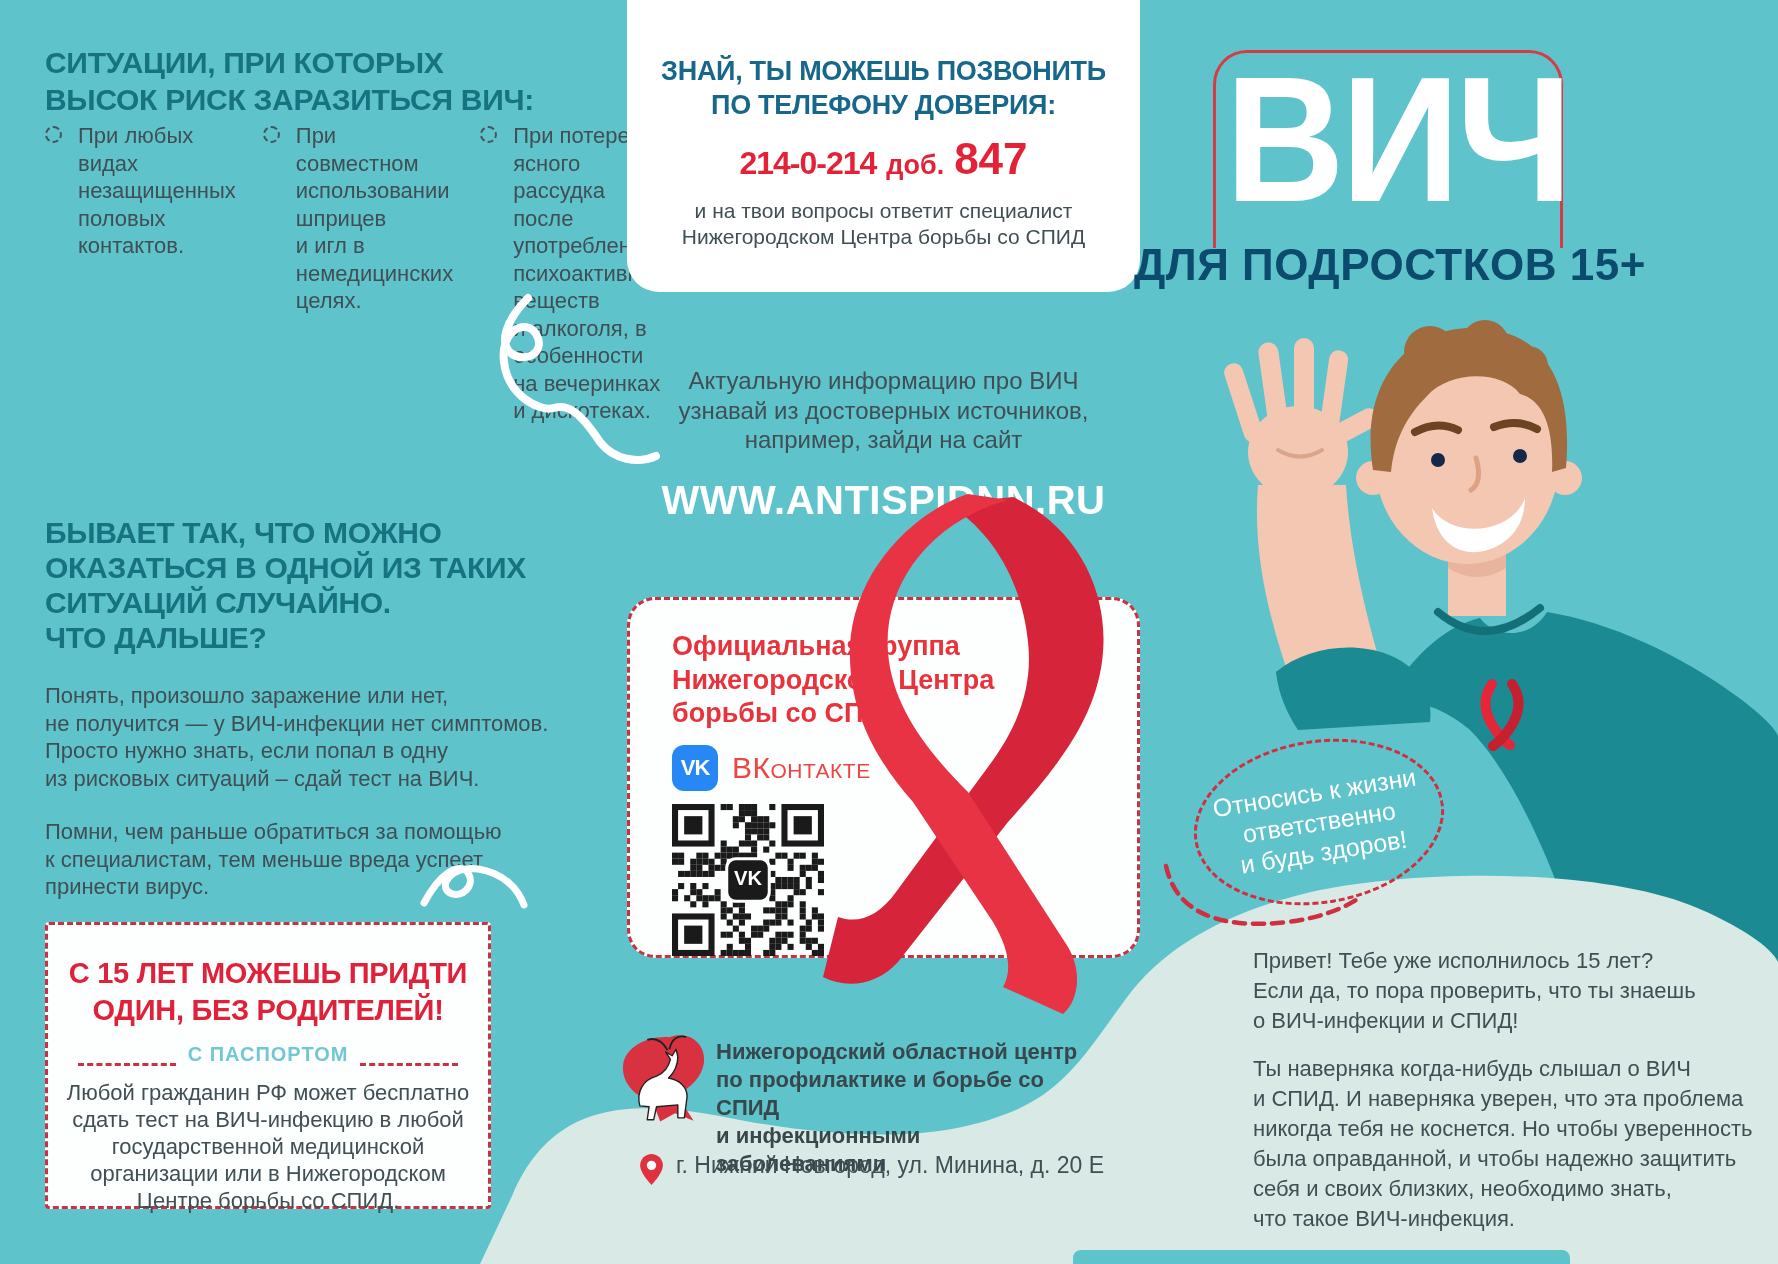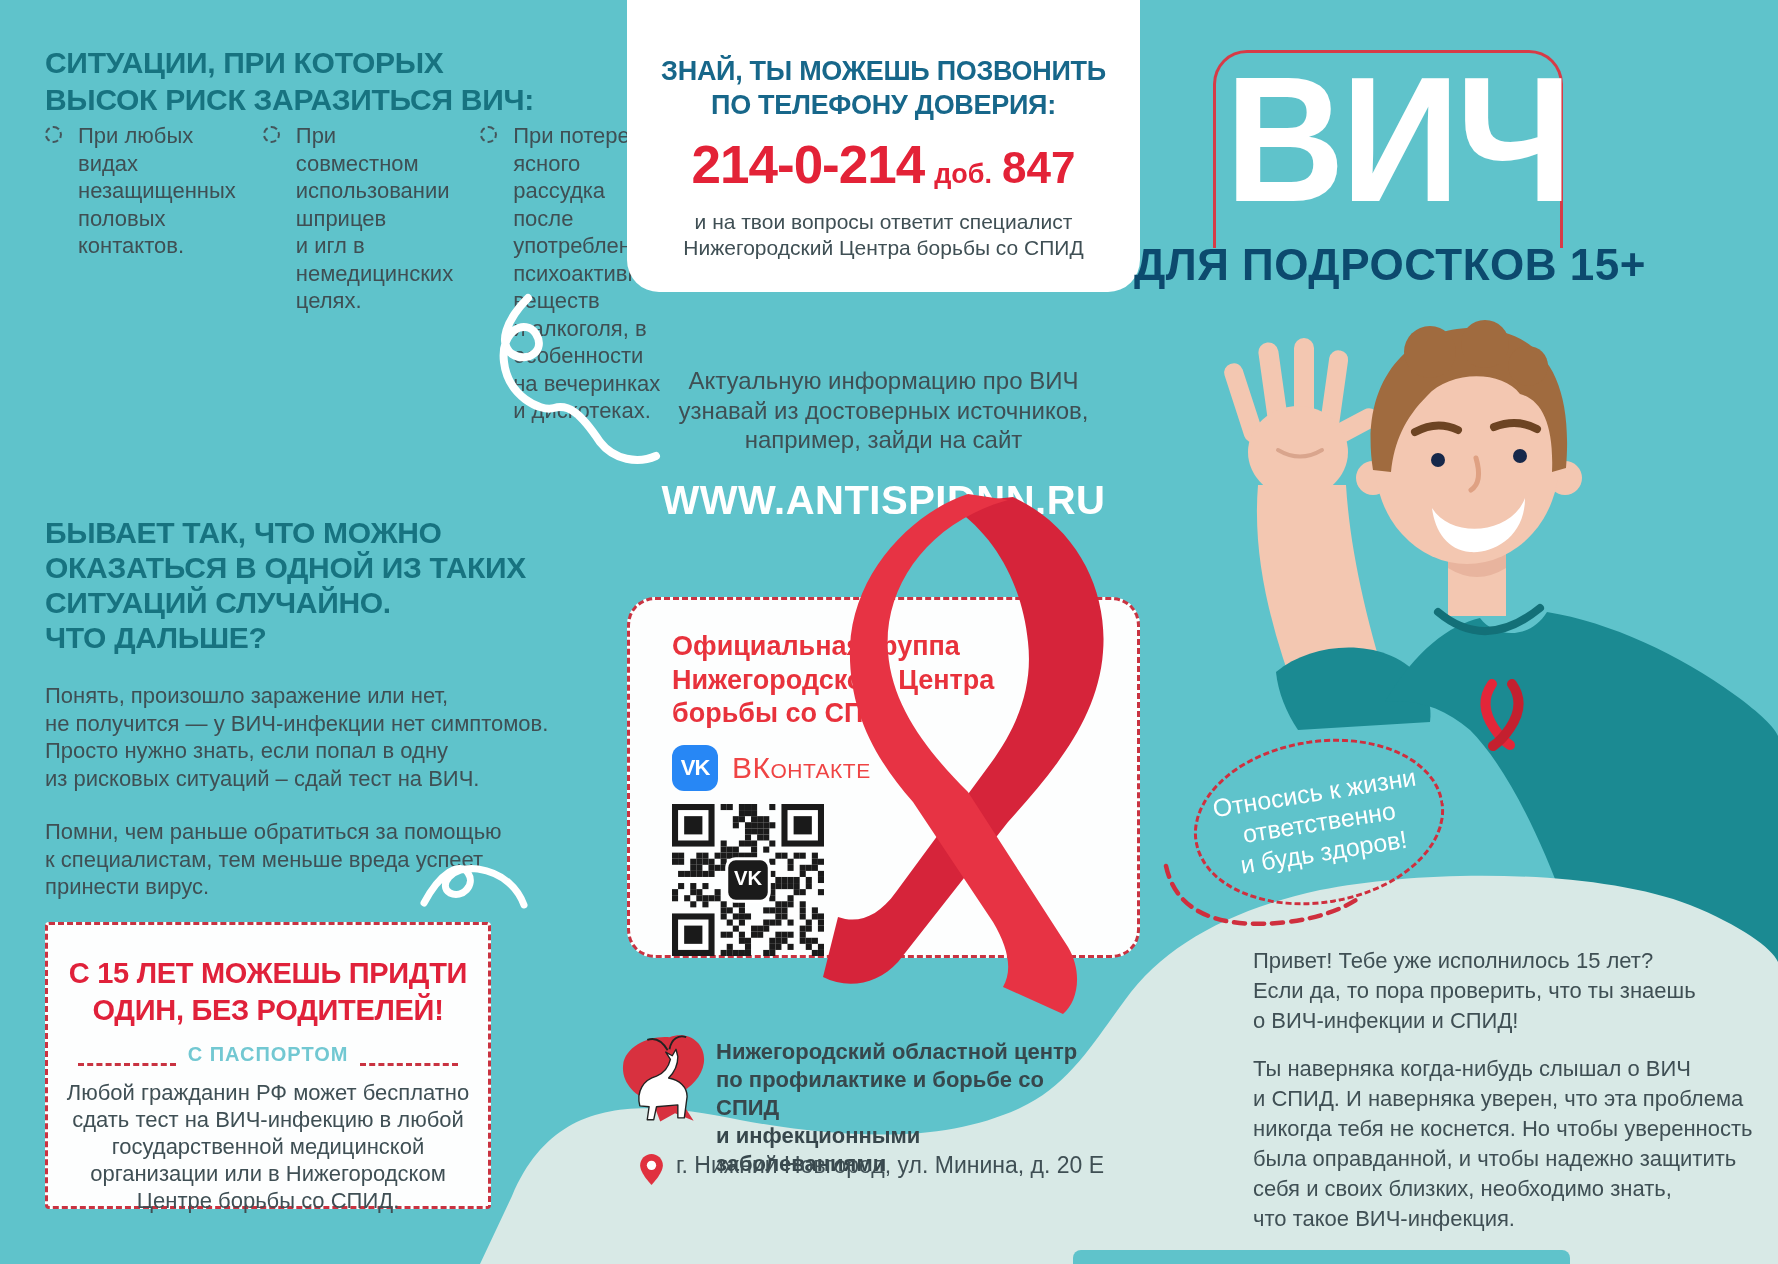--- a/index.html
+++ b/index.html
@@ -26,21 +26,21 @@
   .age-title{font-size:29px;line-height:37px;font-weight:bold;color:#e0213a;letter-spacing:-.3px}
   .passport-row{display:flex;align-items:flex-end;margin-top:14px}
   .dash-line{flex:1;border-top:3px dashed #c93341;margin:0 12px}
   .passport-label{font-size:20px;font-weight:bold;color:#72c8d2;letter-spacing:1px}
   .age-body{margin-top:13px;font-size:22px;line-height:27px}
 
   
   .hotline-card{left:627px;top:0;width:513px;height:292px;background:#fff;border-radius:0 0 32px 32px;z-index:2;padding-top:54px}
   .hotline-heading{font-size:27px;line-height:34px;font-weight:bold;color:var(--heading-blue);letter-spacing:-.3px}
   .phone-row{display:flex;justify-content:center;align-items:baseline;gap:10px;margin-top:12px;color:#e32237}
-  .phone-num{font-size:53px;font-weight:bold;letter-spacing:-1px}
+  .phone-num{font-size:32px;font-weight:bold;letter-spacing:-1px}
   .phone-ext-label{font-size:27px;font-weight:bold}
   .phone-ext{font-size:44px;font-weight:bold}
   .hotline-note{margin-top:14px;font-size:21px;line-height:26px}
 
   .info-text{left:627px;top:366px;width:513px;font-size:24px;line-height:29.5px;color:var(--body-text);z-index:2}
   .site-url{left:627px;top:478px;width:513px;font-size:40px;font-weight:bold;color:#fff;letter-spacing:.5px;z-index:2}
 
   .vk-card{left:627px;top:597px;width:513px;height:361px;background:#fdfefe;border:3px dashed #c93341;border-radius:28px;padding:30px 0 0 42px;z-index:2}
   .vk-heading{font-size:27px;line-height:33.5px;font-weight:bold;color:#e8323c}
   .vk-row{display:flex;align-items:center;gap:14px;margin-top:14px}
@@ -186,21 +186,21 @@
 
   <div class="abs hotline-card center">
     <div class="hotline-heading pre">ЗНАЙ, ТЫ МОЖЕШЬ ПОЗВОНИТЬ
 ПО ТЕЛЕФОНУ ДОВЕРИЯ:</div>
     <div class="phone-row">
       <span class="phone-num">214-0-214</span>
       <span class="phone-ext-label">доб.</span>
       <span class="phone-ext">847</span>
     </div>
     <div class="hotline-note body-txt pre">и на твои вопросы ответит специалист
-Нижегородский Центра борьбы со СПИД</div>
+Нижегородском Центра борьбы со СПИД</div>
   </div>
 
   <div class="abs info-text center pre">Актуальную информацию про ВИЧ
 узнавай из достоверных источников,
 например, зайди на сайт</div>
   <div class="abs site-url center">WWW.ANTISPIDNN.RU</div>
 
   <div class="abs vk-card">
     <div class="vk-heading pre">Официальная группа
 Нижегородского Центра

